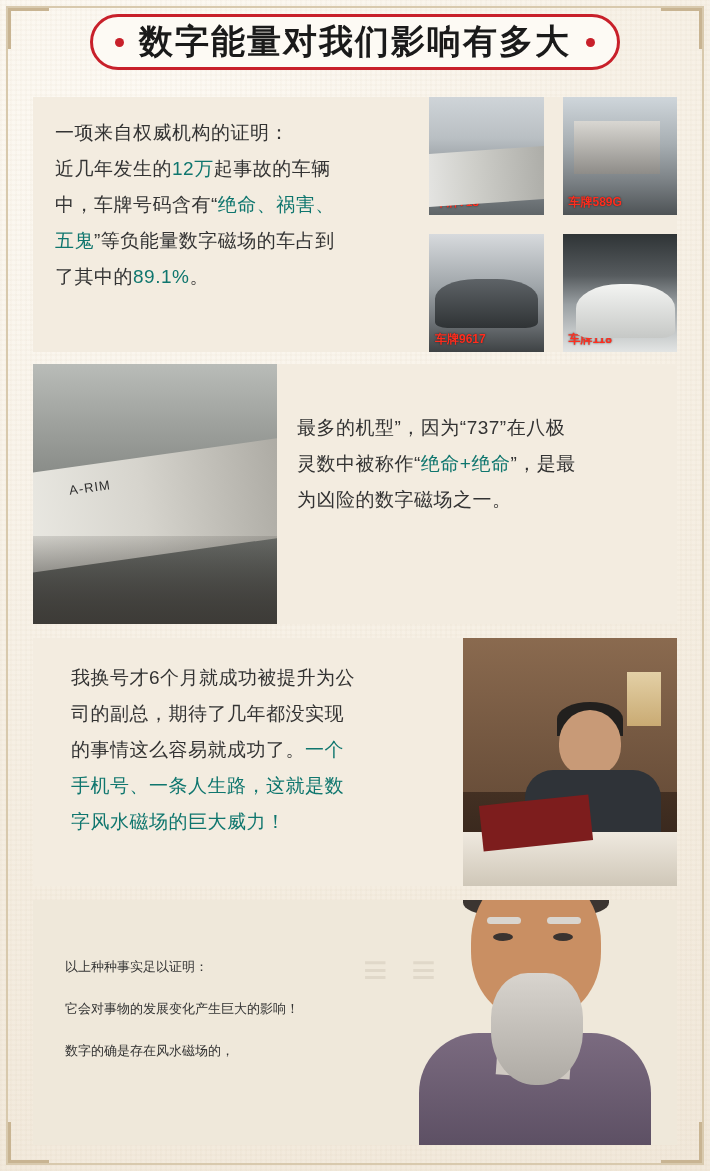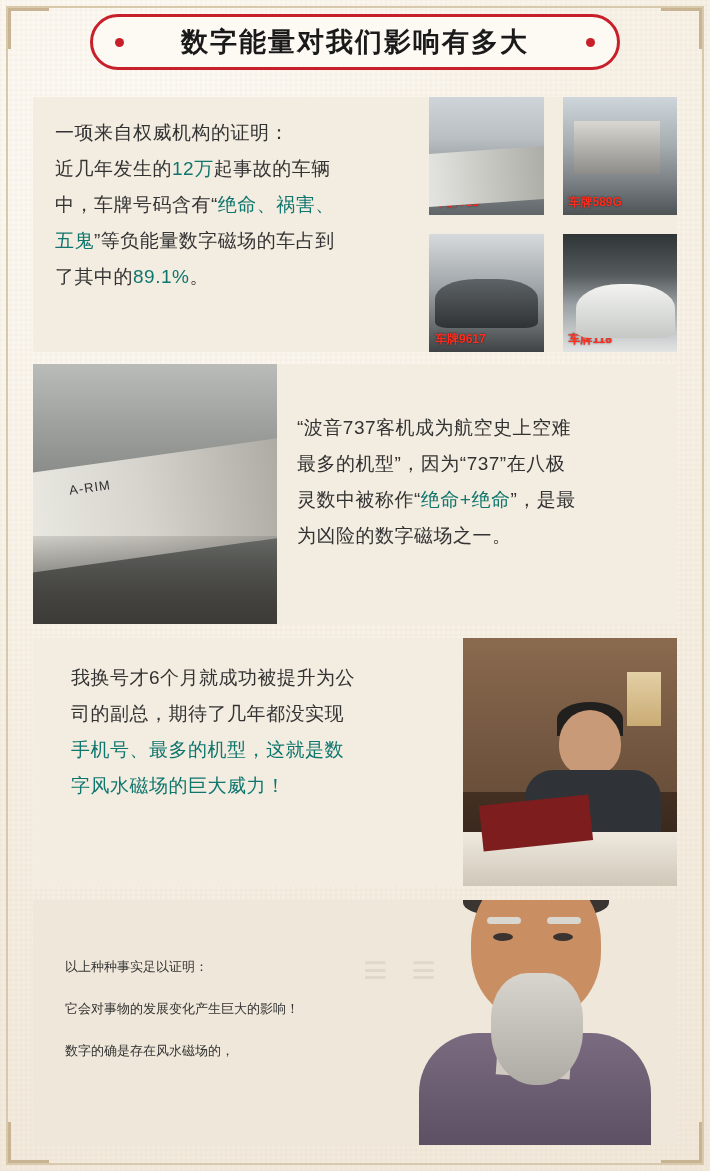--- a/index.html
+++ b/index.html
@@ -58,21 +58,21 @@
     height: 56px;
     border: 3px solid #c8202a;
     border-radius: 28px;
     background: #fdfaf4;
     display: flex;
     align-items: center;
     justify-content: center;
     box-sizing: border-box;
   }
   .title-text {
-    font-size: 27px;
+    font-size: 34px;
     font-weight: bold;
     color: #1a1a1a;
     letter-spacing: 2px;
     white-space: nowrap;
     text-align: right;
   }
   .dot {
     width: 9px;
     height: 9px;
     border-radius: 50%;
@@ -435,35 +435,37 @@
       </div>
     </div>
   </div>
 
   <div class="card" id="block2">
     <div class="img">
       <span class="plane-mark">A-RIM</span>
     </div>
     <div class="txtbox">
       <div class="txt card-text">
-        <div><span>“波音737客机成为航空史上空难</span></div>
         <div><span>最多的机型”，因为“737”在八极</span></div>
         <div>
           <span>灵数中被称作“</span><span class="red">绝命+绝命</span><span>”，是最</span>
         </div>
         <div><span>为凶险的数字磁场之一。</span></div>
       </div>
     </div>
   </div>
 
   <div class="card" id="block3">
     <div class="txt card-text">
       <div><span>我换号才6个月就成功被提升为公</span></div>
       <div><span>司的副总，期待了几年都没实现</span></div>
-      <div><span class="red">手机号、最多的机型，这就是数</span></div>
+      <div>
+        <span>的事情这么容易就成功了。</span><span class="red">一个</span>
+      </div>
+      <div><span class="red">手机号、一条人生路，这就是数</span></div>
       <div><span class="red">字风水磁场的巨大威力！</span></div>
     </div>
     <div class="img">
       <div class="wall"></div>
       <div class="lamp"></div>
       <div class="hair"></div>
       <div class="head"></div>
       <div class="body"></div>
       <div class="table"></div>
       <div class="menu"></div>

